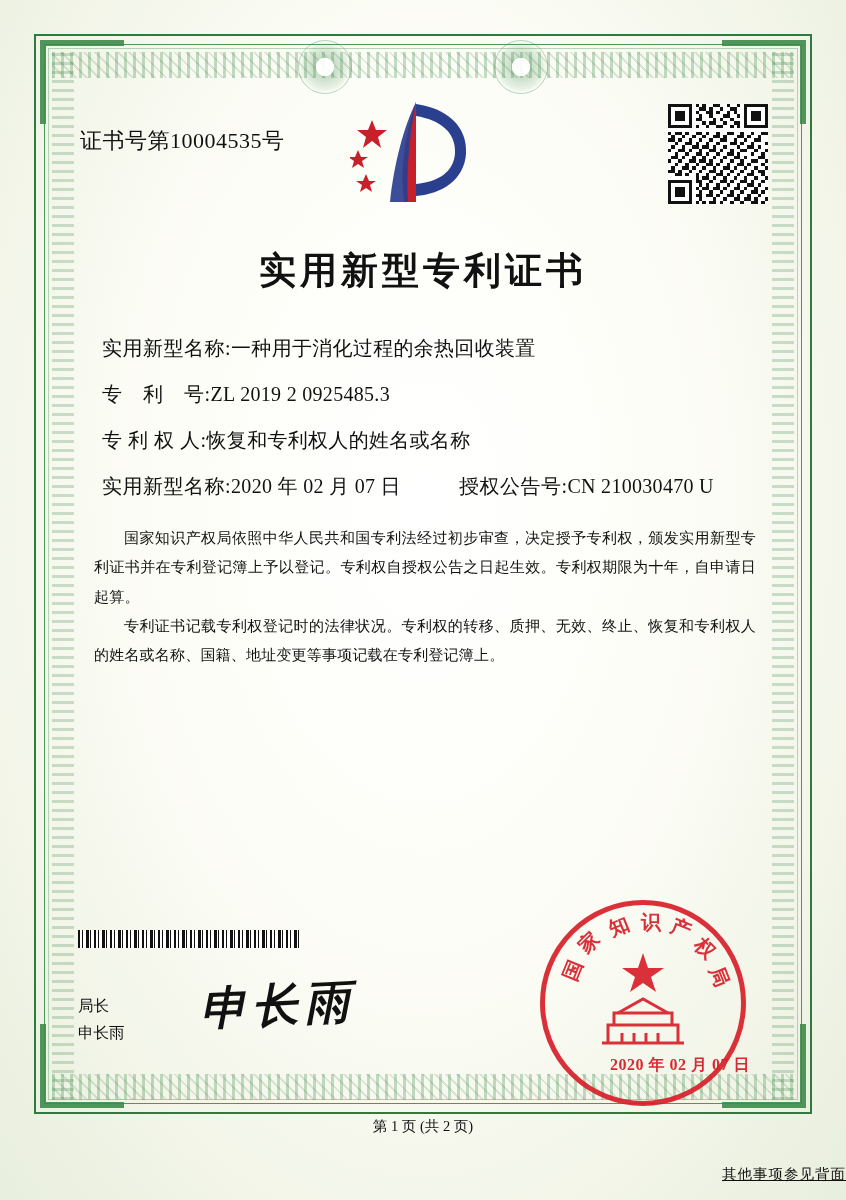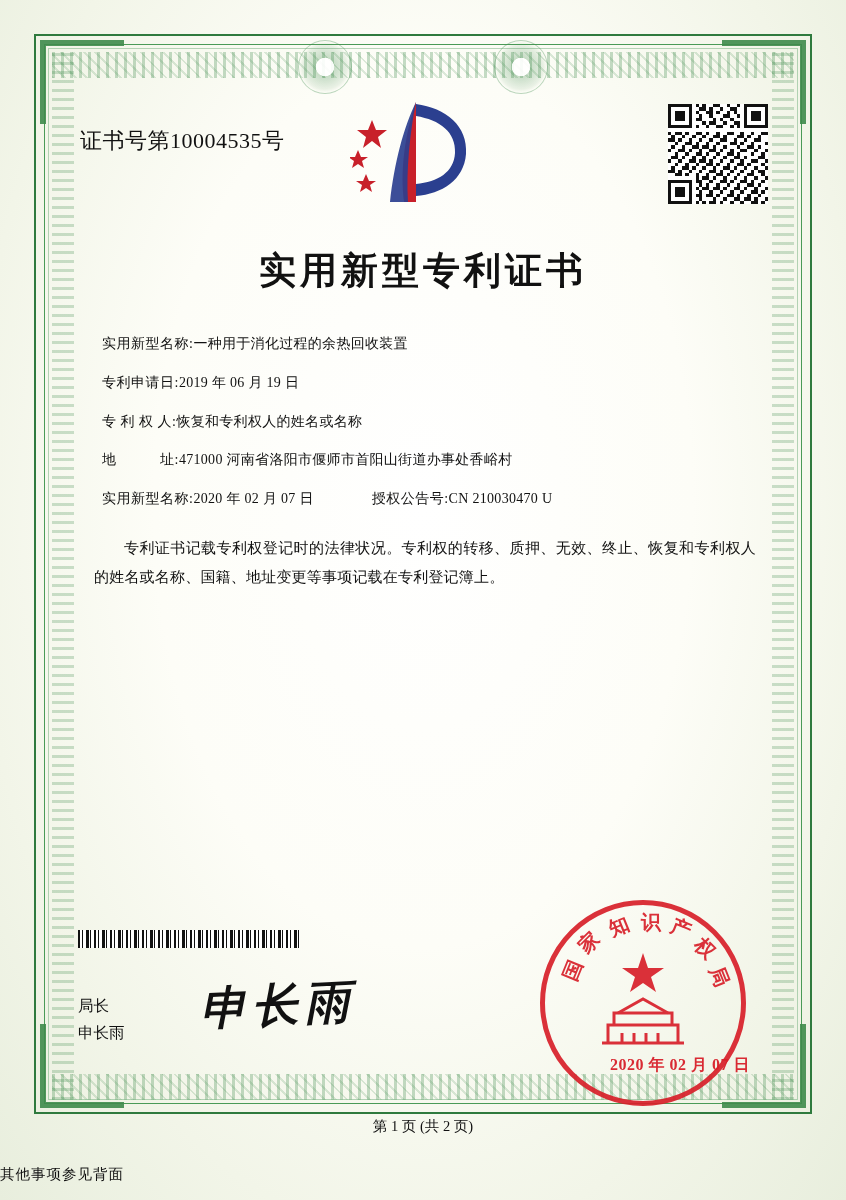--- a/index.html
+++ b/index.html
@@ -140,21 +140,21 @@
     font-family: "Liberation Serif", "DejaVu Serif", serif;
   }
 
   .fields {
     margin-left: 22px;
     margin-right: 8px;
   }
   .frow {
     display: flex;
     align-items: flex-start;
-    font-size: 14px;
+    font-size: 20px;
     color: #111;
     margin-bottom: 22px;
     line-height: 1.2;
   }
   .flabel {
     flex: 0 0 auto;
     white-space: pre;
     letter-spacing: .5px;
   }
   .fvalue {
@@ -252,24 +252,25 @@
     left: 0; right: 0;
     bottom: 64px;
     text-align: center;
     font-size: 14.5px;
     color: #111;
   }
   .footer-note {
     position: absolute;
     left: 0; right: 0;
     bottom: 16px;
-    text-align: left;
+    text-align: right;
     font-size: 14.5px;
     color: #111;
     letter-spacing: 1px;
+    text-decoration: underline;
   }
 </style>
 </head>
 <body>
 
 <div class="page">
 
   <div class="frame-outer"></div>
   <div class="band top"></div>
   <div class="band bottom"></div>
@@ -539,47 +540,44 @@
     <div class="title">实用新型专利证书</div>
 
     <div class="fields">
 
       <div class="frow">
         <span class="flabel">实用新型名称:</span>
         <span class="fvalue">一种用于消化过程的余热回收装置</span>
       </div>
 
 
-
       <div class="frow">
-        <span class="flabel">专利申请日:</span>
-        <span class="fvalue">2019 年 06 月 19 日</span>
+        <span class="flabel">专　利　号:</span>
+        <span class="fvalue">ZL 2019 2 0925485.3</span>
       </div>
+
 
       <div class="frow">
         <span class="flabel">专 利 权 人:</span>
         <span class="fvalue">恢复和专利权人的姓名或名称</span>
       </div>
 
-      <div class="frow">
-        <span class="flabel">地　　　址:</span>
-        <span class="fvalue">471000 河南省洛阳市偃师市首阳山街道办事处香峪村</span>
-      </div>
 
       <div class="frow split">
         <span class="flabel">实用新型名称:</span>
         <span class="fvalue">2020 年 02 月 07 日</span>
         <span class="spacer"></span>
         <span class="flabel">授权公告号:</span>
         <span class="fvalue">CN 210030470 U</span>
       </div>
 
     </div>
 
     <div class="para">
+      <p>国家知识产权局依照中华人民共和国专利法经过初步审查，决定授予专利权，颁发实用新型专利证书并在专利登记簿上予以登记。专利权自授权公告之日起生效。专利权期限为十年，自申请日起算。</p>
       <p>专利证书记载专利权登记时的法律状况。专利权的转移、质押、无效、终止、恢复和专利权人的姓名或名称、国籍、地址变更等事项记载在专利登记簿上。</p>
     </div>
   </div>
 
   <div class="barcode"></div>
 
   <div class="sig-block">
     <div>局长</div>
     <div>申长雨</div>
   </div>

